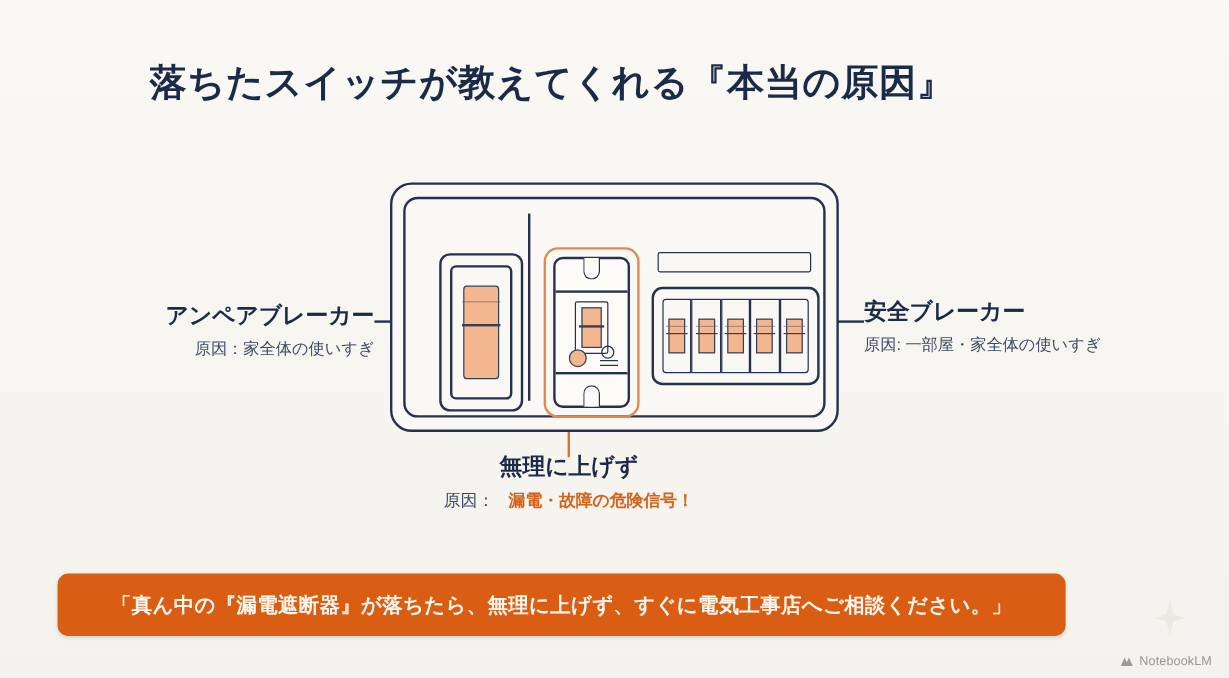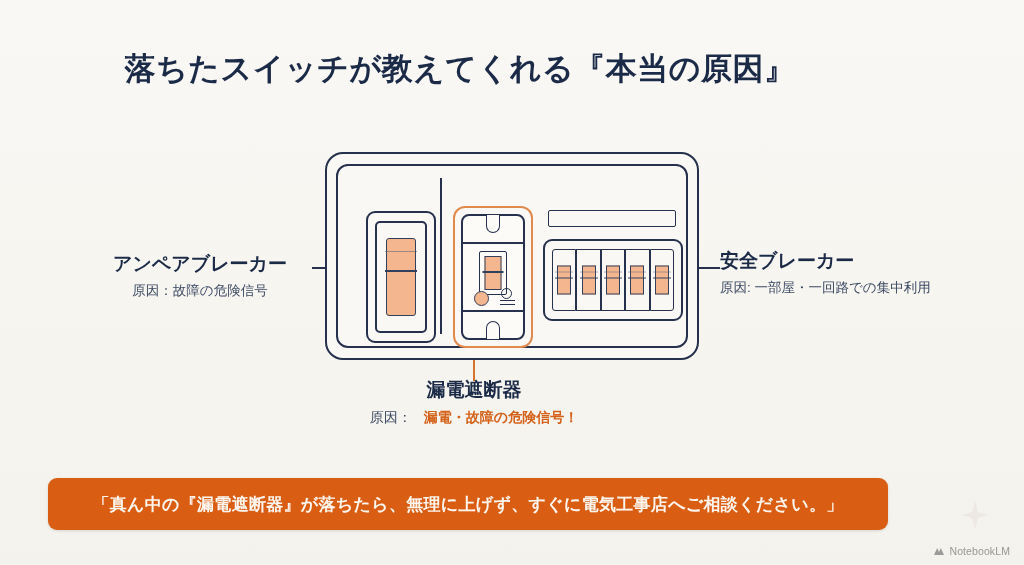--- a/index.html
+++ b/index.html
@@ -320,21 +320,21 @@
     border-radius: 50%;
     background: #d4752b;
   }
 
   
   .callout-left {
     position: absolute;
     left: 88px;
     top: 252px;
     width: 224px;
-    text-align: center;
+    text-align: right;
   }
   .callout-right {
     position: absolute;
     left: 720px;
     top: 249px;
     width: 270px;
     text-align: left;
   }
   .callout-center {
     position: absolute;
@@ -473,30 +473,30 @@
           <div class="sb">
               <div class="sb-sw"></div>
             </div>
         </div>
       </div>
     </div>
   </div>
 
   <div class="callout-left">
     <div class="callout-title">アンペアブレーカー</div>
-    <div class="callout-sub">原因：故障の危険信号</div>
+    <div class="callout-sub">原因：家全体の使いすぎ</div>
   </div>
 
   <div class="callout-right">
     <div class="callout-title">安全ブレーカー</div>
-    <div class="callout-sub">原因: 一部屋・一回路での集中利用</div>
+    <div class="callout-sub">原因: 一部屋・家全体の使いすぎ</div>
   </div>
 
   <div class="callout-center">
-    <div class="callout-title">漏電遮断器</div>
+    <div class="callout-title">無理に上げず</div>
     <div class="callout-sub">
       <span>原因：</span><span class="sub-accent">漏電・故障の危険信号！</span>
     </div>
   </div>
 
   <div class="banner">
     <div class="banner-text">「真ん中の『漏電遮断器』が落ちたら、無理に上げず、すぐに電気工事店へご相談ください。」</div>
   </div>
   <svg class="sparkle" viewBox="0 0 26 30">
     <path d="M13 0 L16 12 L26 15 L16 18 L13 30 L10 18 L0 15 L10 12 Z" fill="#e6e1d8"></path>

